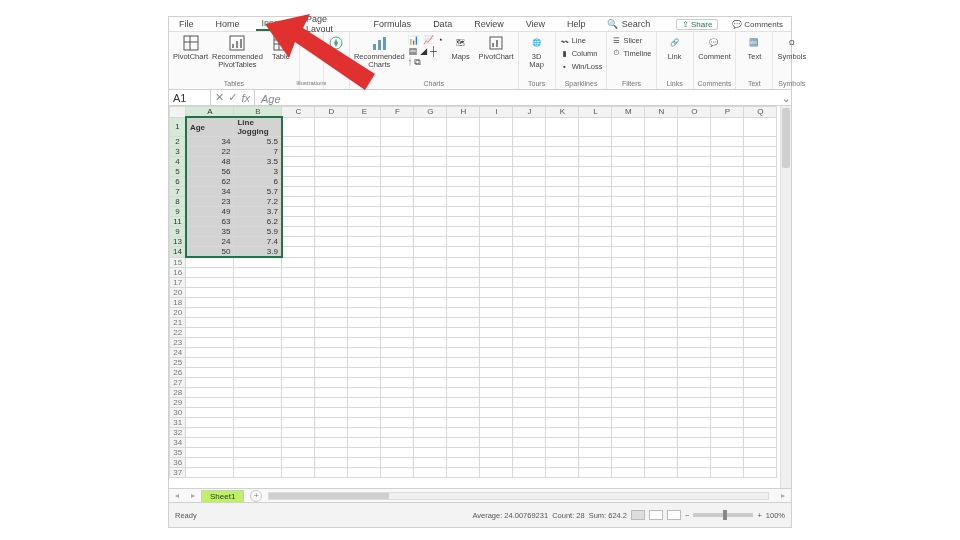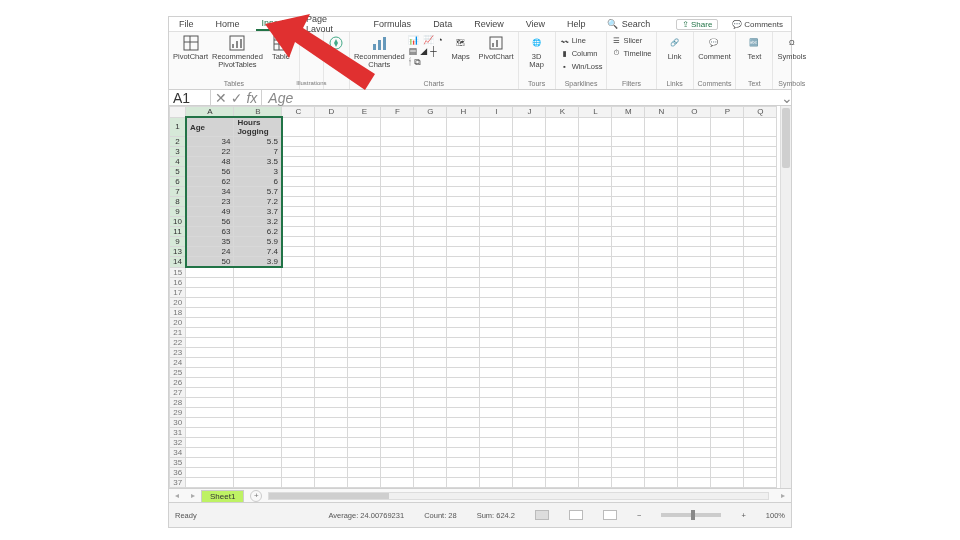--- a/index.html
+++ b/index.html
@@ -17,21 +17,21 @@
   .group { display:flex; flex-direction:column; align-items:center; padding:2px 4px 1px 4px; border-right:1px solid #e6e6e6;}
   .group-body { flex:1; display:flex; align-items:flex-start; gap:4px;}
   .group-label { font-size:7px; color:#777; height:9px; line-height:9px;}
   .btn { display:flex; flex-direction:column; align-items:center; gap:1px; color:#444; font-size:7.5px; text-align:center; line-height:1.05; cursor:pointer; min-width:28px;}
   .btn .ico { width:18px; height:18px; display:flex; align-items:center; justify-content:center;}
   .btn.small .ico{width:14px;height:14px;}
   .mini-col { display:flex; flex-direction:column; gap:1px;}
   .mini { display:flex; align-items:center; gap:2px; font-size:7.5px; color:#444; cursor:pointer; height:12px;}
   .mini .mi { width:10px; height:10px; display:flex; align-items:center; justify-content:center;}
   
-  .fxbar { height:16px; border-bottom:1px solid #d0d0d0; display:flex; align-items:flex-start; font-size:14px;}
+  .fxbar { height:16px; border-bottom:1px solid #d0d0d0; display:flex; align-items:flex-end; font-size:11px;}
   .namebox { width:42px; border-right:1px solid #d0d0d0; padding-left:4px; height:100%; display:flex; align-items:center;}
   .fxbtns { display:flex; height:100%; align-items:center; padding:0 4px; gap:4px; border-right:1px solid #d0d0d0; color:#888;}
   .fxbtns span{cursor:pointer;}
   .fxinput { flex:1; padding-left:6px; font-style:italic; color:#888;}
   .fxcollapse { width:10px; text-align:center; color:#888; cursor:pointer;}
   
   .gridwrap { flex:1; position:relative; overflow:hidden;}
   .grid { position:absolute; inset:0 12px 0 0; overflow:hidden;}
   table { border-collapse:collapse; table-layout:fixed;}
   th,td{ border:0.5px solid #d8d8d8; padding:0 3px; height:10px; font-size:8px; color:#333; background:#fff; overflow:hidden;}
@@ -52,21 +52,21 @@
   .vscroll{position:absolute; right:0; top:0; bottom:0; width:11px; background:#f0f0f0; border-left:1px solid #ddd;}
   .vthumb{position:absolute; left:1px; right:1px; top:2px; height:60px; background:#cfcfcf; border-radius:2px;}
   
   .sheetbar { height:14px; border-top:1px solid #d0d0d0; display:flex; align-items:center; font-size:8px; background:#f8f8f8;}
   .sheetnav { padding:0 6px; color:#aaa;}
   .sheettab { background:#bef264; border:1px solid #ccc; border-bottom:none; padding:0 8px; height:12px; display:flex; align-items:center;}
   .addsheet { margin-left:6px; width:12px; height:12px; border:1px solid #ccc; border-radius:50%; display:flex; align-items:center; justify-content:center; color:#777;}
   .hscroll { flex:1; margin:0 6px; height:8px; background:#f0f0f0; position:relative; border:1px solid #ddd;}
   .hthumb{position:absolute; left:0; top:0; bottom:0; width:120px; background:#cfcfcf;}
   
-  .status { height:14px; border-top:1px solid #d0d0d0; background:#f3f3f3; display:flex; align-items:center; font-size:7.5px; color:#555; padding:12px 6px; gap:20px;}
+  .status { height:14px; border-top:1px solid #d0d0d0; background:#f3f3f3; display:flex; align-items:center; font-size:7.5px; color:#555; padding:12px 6px; gap:4px;}
   .status .spacer{flex:1;}
   .viewbtn{width:14px;height:10px;border:1px solid #bbb; background:#fff;}
   .viewbtn.active{background:#ddd;}
   .zoomtrack{width:60px;height:4px;background:#ccc;position:relative;}
   .zoomthumb{position:absolute;left:50%;top:-3px;width:4px;height:10px;background:#888;}
   
   .arrow { position:absolute; pointer-events:none; }
 </style>
 </head>
 <body>
@@ -330,21 +330,21 @@
               <th class="col">L</th>
               <th class="col">M</th>
               <th class="col">N</th>
               <th class="col">O</th>
               <th class="col">P</th>
               <th class="col">Q</th>
             </tr>
             <tr>
               <th class="rowh sel">1</th>
               <td class="sel hdr marquee-top marquee-left">Age</td>
-              <td class="sel hdr marquee-top marquee-right">Hours Jogging</td>
+              <td class="sel hdr marquee-top marquee-right">Line Jogging</td>
               <td></td>
               <td></td>
               <td></td>
               <td></td>
               <td></td>
               <td></td>
               <td></td>
               <td></td>
               <td></td>
               <td></td>
@@ -491,40 +491,20 @@
               <td></td>
               <td></td>
               <td></td>
               <td></td>
               <td></td>
             </tr>
             <tr>
               <th class="rowh sel">9</th>
               <td class="sel num marquee-left">49</td>
               <td class="sel num marquee-right">3.7</td>
-              <td></td>
-              <td></td>
-              <td></td>
-              <td></td>
-              <td></td>
-              <td></td>
-              <td></td>
-              <td></td>
-              <td></td>
-              <td></td>
-              <td></td>
-              <td></td>
-              <td></td>
-              <td></td>
-              <td></td>
-            </tr>
-            <tr>
-              <th class="rowh sel">10</th>
-              <td class="sel num marquee-left">56</td>
-              <td class="sel num marquee-right">3.2</td>
               <td></td>
               <td></td>
               <td></td>
               <td></td>
               <td></td>
               <td></td>
               <td></td>
               <td></td>
               <td></td>
               <td></td>

